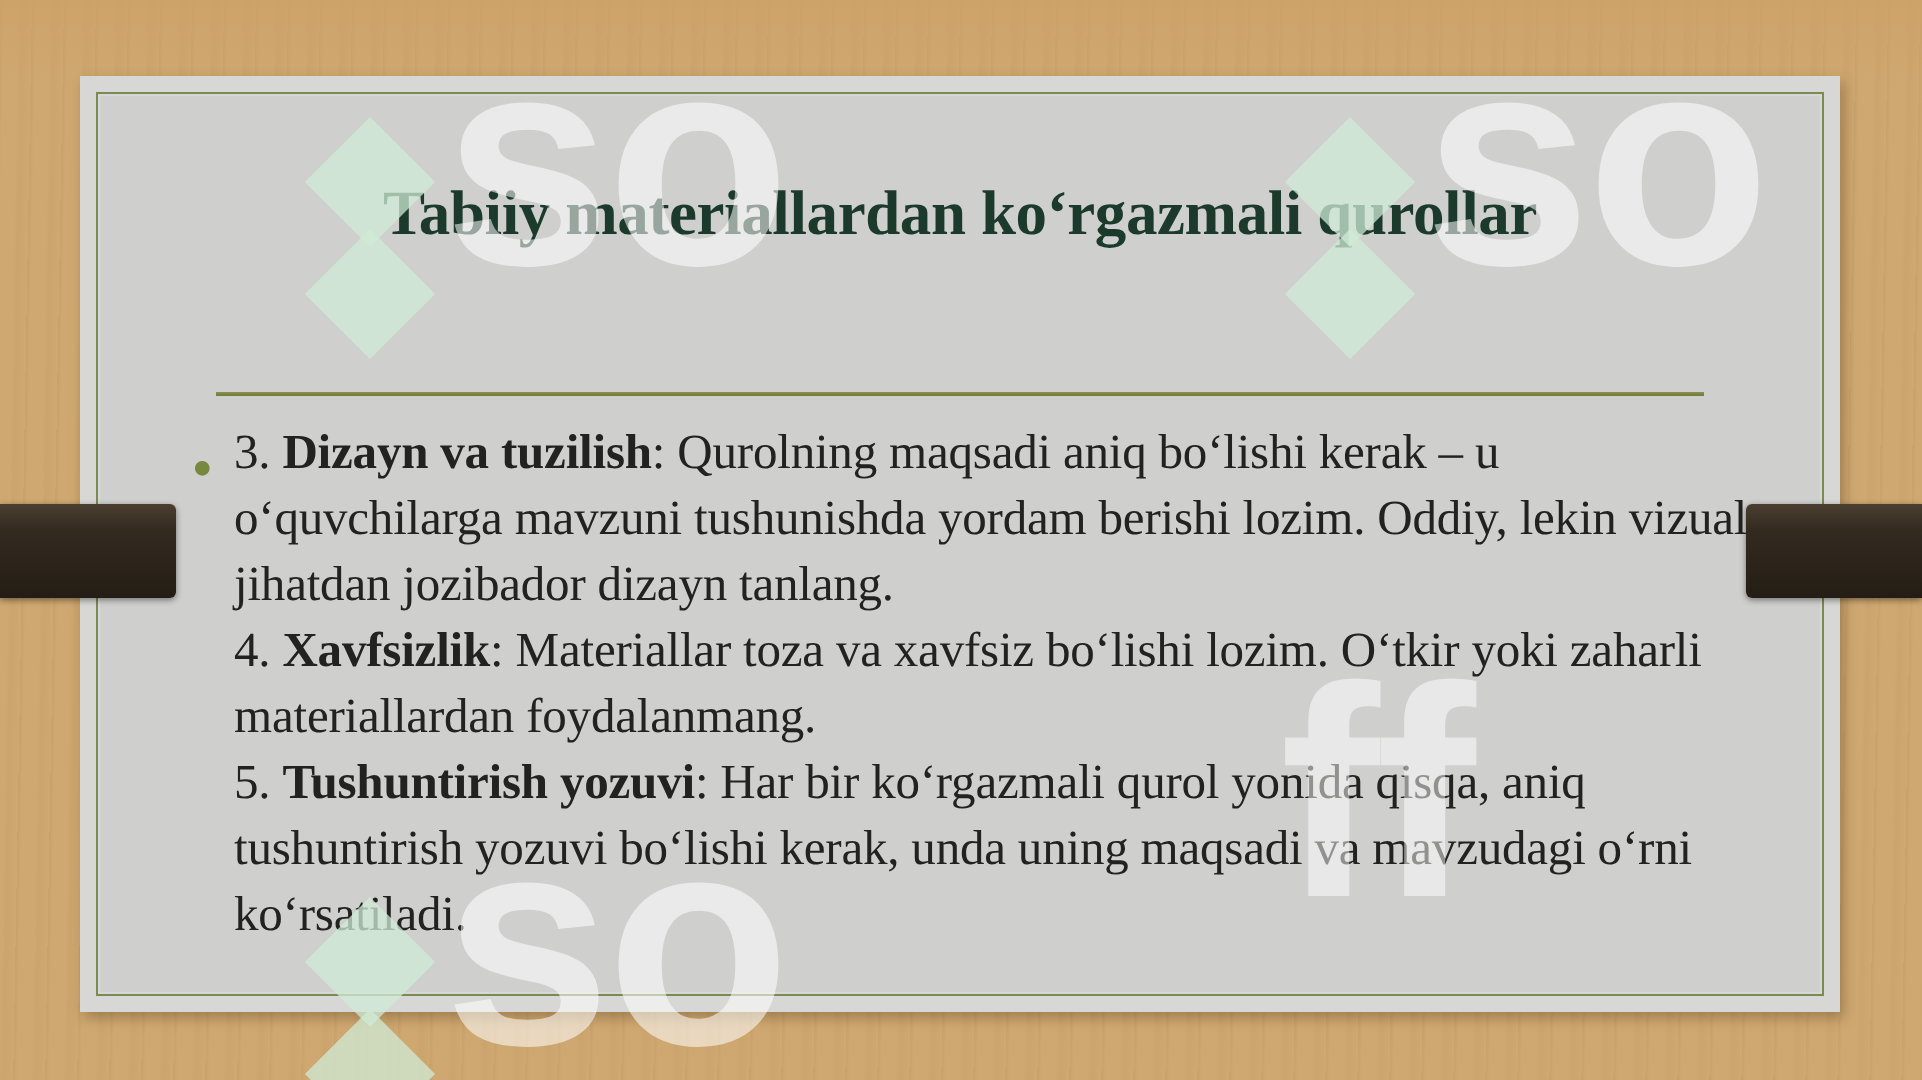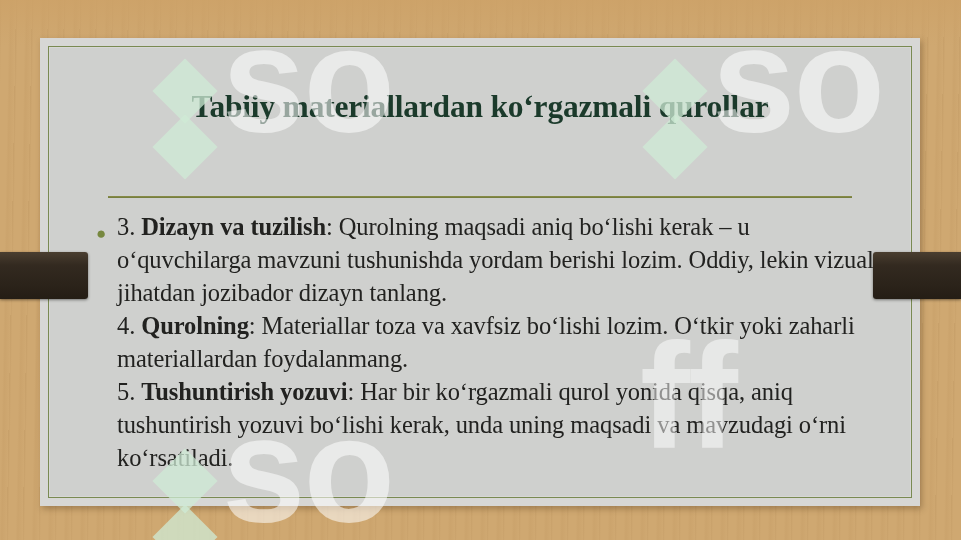--- a/index.html
+++ b/index.html
@@ -173,21 +173,21 @@
         <div id="title-divider"></div>
 
         <div id="body-block">
           <div id="body-row">
             <div id="body-bullet">●</div>
             <div id="body-text">
               <p>
                 <span>3.</span><span>&nbsp;</span><b>Dizayn va tuzilish</b><span>:</span><span> Qurolning maqsadi aniq bo‘lishi kerak – u o‘quvchilarga mavzuni tushunishda yordam berishi lozim. Oddiy, lekin vizual jihatdan jozibador dizayn tanlang.</span>
               </p>
               <p>
-                <span>4.</span><span>&nbsp;</span><b>Qurolning</b><span>:</span><span> Materiallar toza va xavfsiz bo‘lishi lozim. O‘tkir yoki zaharli materiallardan foydalanmang.</span>
+                <span>4.</span><span>&nbsp;</span><b>Xavfsizlik</b><span>:</span><span> Materiallar toza va xavfsiz bo‘lishi lozim. O‘tkir yoki zaharli materiallardan foydalanmang.</span>
               </p>
               <p>
                 <span>5.</span><span>&nbsp;</span><b>Tushuntirish yozuvi</b><span>:</span><span> Har bir ko‘rgazmali qurol yonida qisqa, aniq tushuntirish yozuvi bo‘lishi kerak, unda uning maqsadi va mavzudagi o‘rni ko‘rsatiladi.</span>
               </p>
             </div>
           </div>
         </div>
 
       </div>
     </div>

